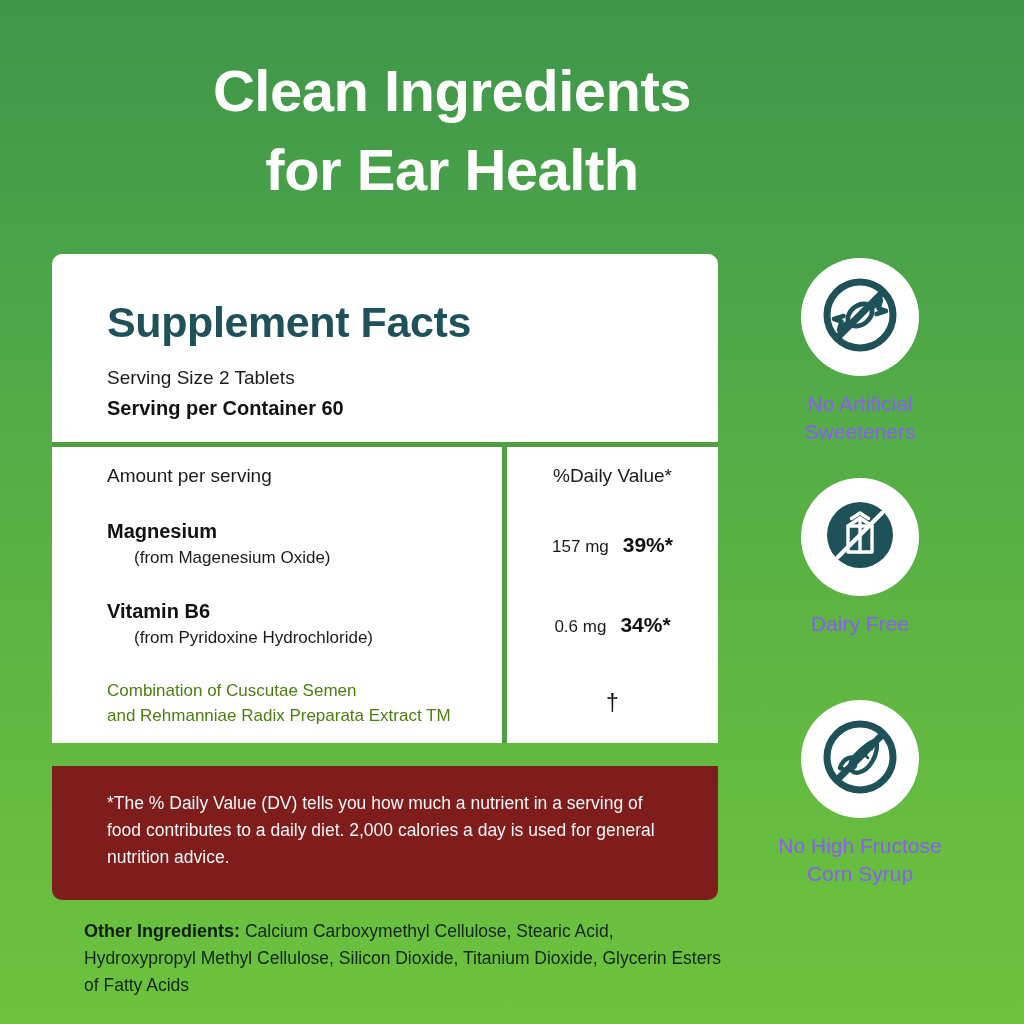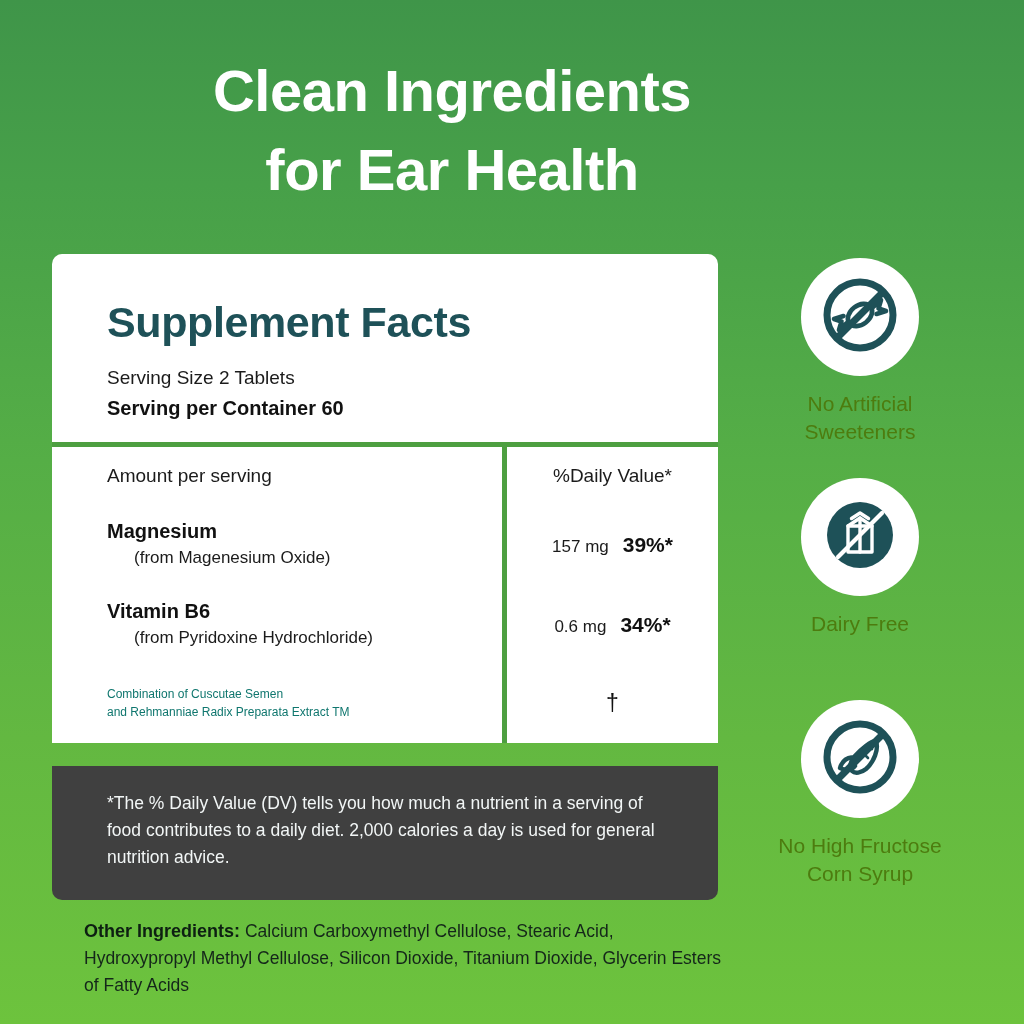--- a/index.html
+++ b/index.html
@@ -132,38 +132,38 @@
     font-size: 17px;
     color: #1b1b1b;
     text-align: center;
   }
   .dv-value {
     font-size: 21px;
     font-weight: bold;
     color: #111111;
   }
   .blend-text {
-    font-size: 12px;
-    color: #0f766e;
+    font-size: 17px;
+    color: #4d7c0f;
     line-height: 1.45;
   }
   .dagger {
     font-size: 23px;
     color: #111111;
   }
 
   
   .footnote {
     position: absolute;
     left: 52px;
     top: 766px;
     width: 666px;
     height: 134px;
     box-sizing: border-box;
-    background: #404040;
+    background: #7f1d1d;
     border-radius: 0 0 10px 10px;
     padding: 24px 48px 0 55px;
     color: #f2f6f6;
     font-size: 17.5px;
     line-height: 1.53;
   }
 
   
   .other-ing {
     position: absolute;
@@ -193,21 +193,21 @@
     height: 118px;
     border-radius: 50%;
     background: #ffffff;
     margin: 0 auto;
     display: flex;
     align-items: center;
     justify-content: center;
   }
   .badge-label {
     margin-top: 14px;
-    color: #4d7c0f;
+    color: #8b5cf6;
     font-size: 21px;
     line-height: 1.32;
   }
 </style>
 </head>
 <body>
 
 <div class="headline">
   <span class="line">Clean Ingredients</span>
   <span class="line">for Ear Health</span>

